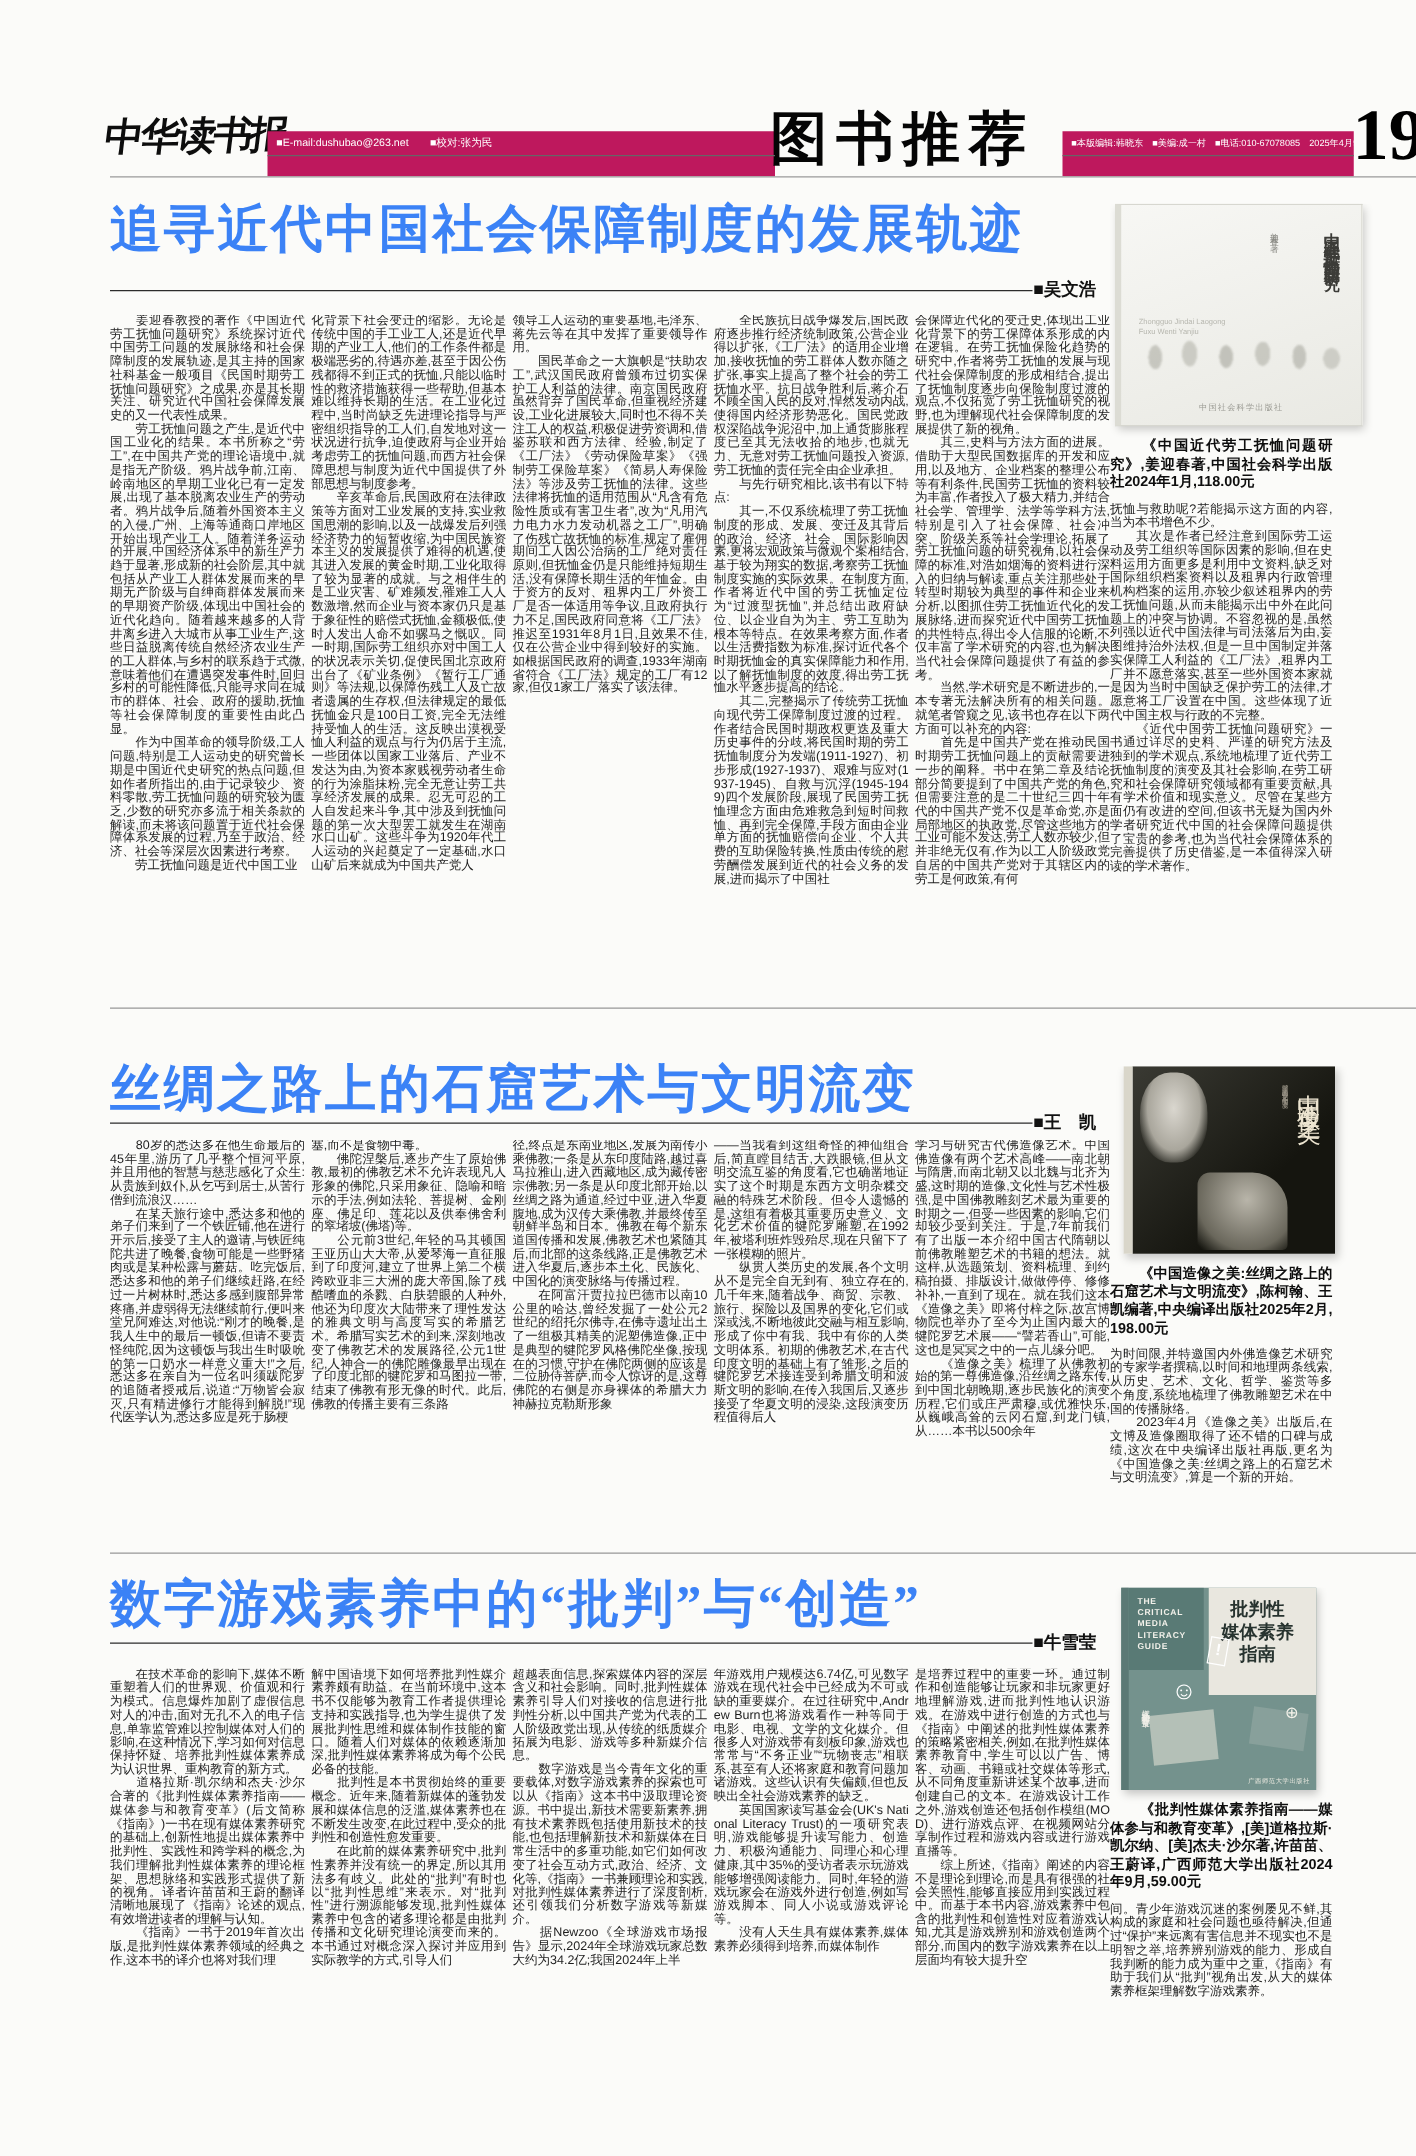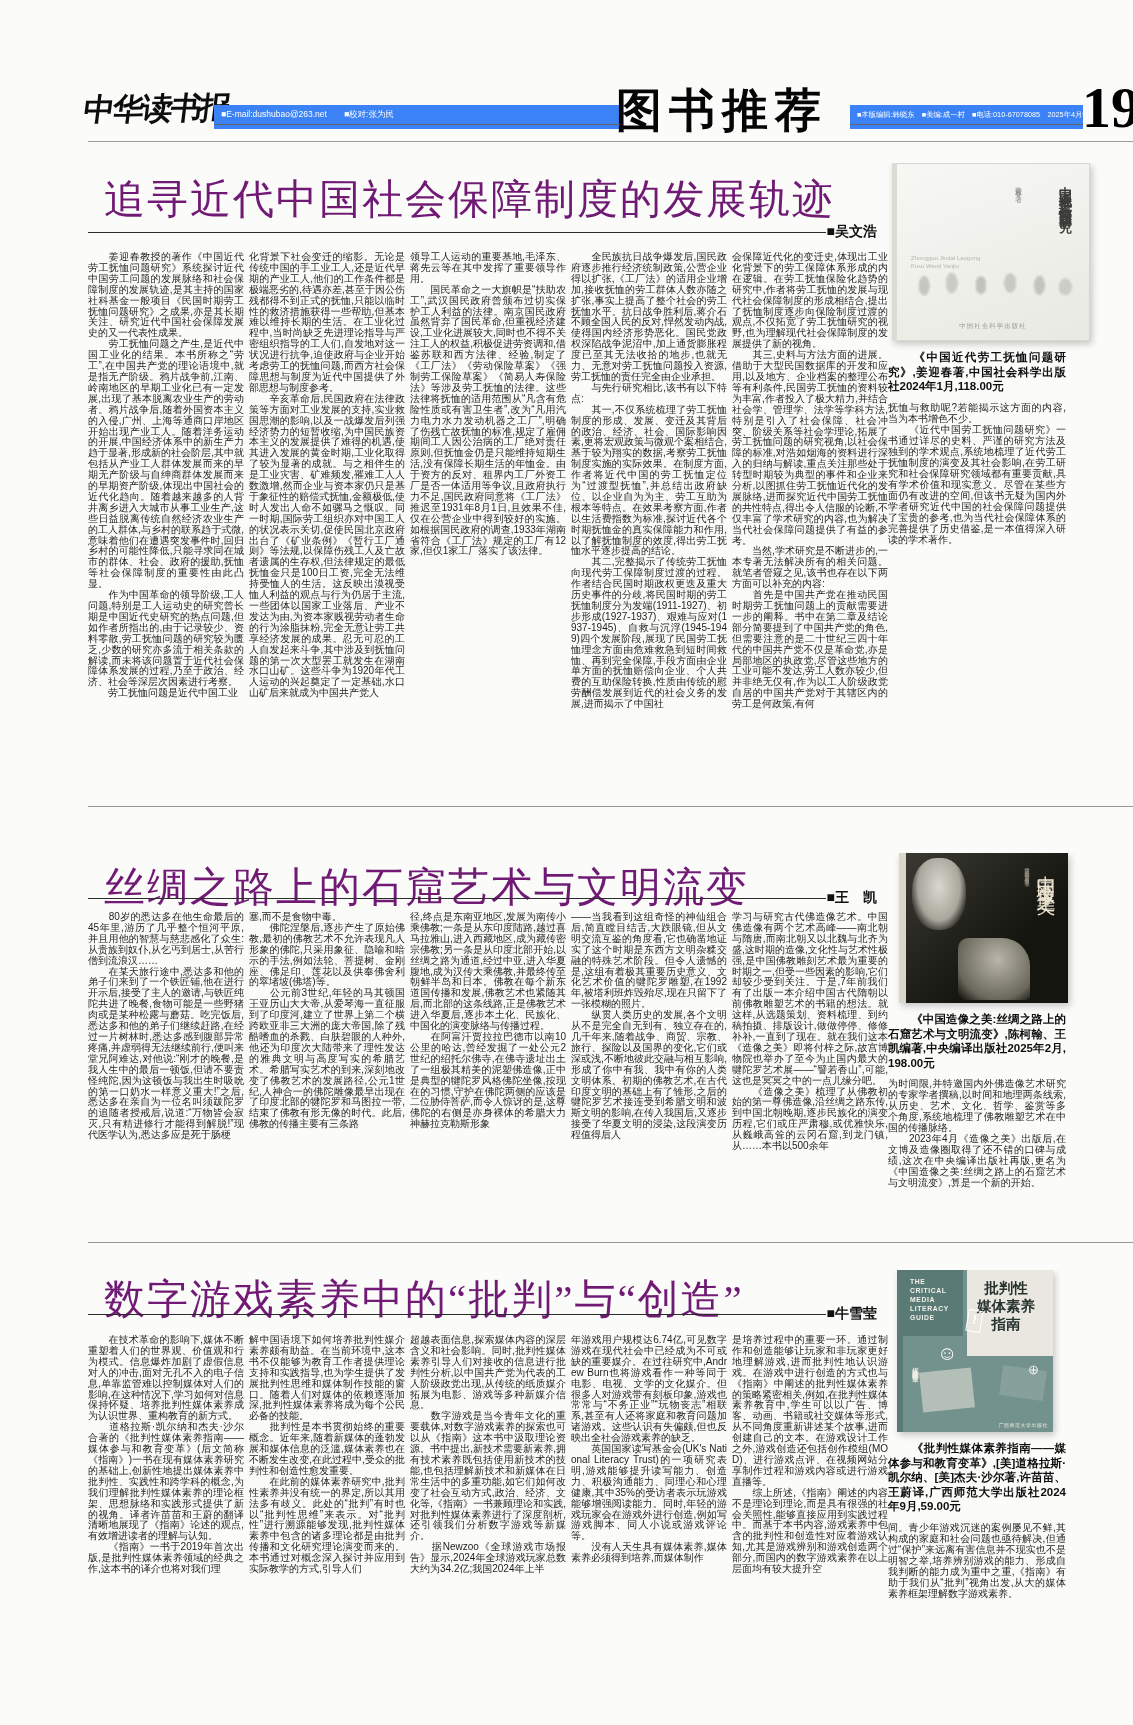--- a/index.html
+++ b/index.html
@@ -2,36 +2,36 @@
 <html><head>
 <meta charset="utf-8">
 <style>
   html,body{margin:0;padding:0}
   body{width:1133px;height:1725px;position:relative;background:#fbfbf9;color:#1b1b1b;
        font-family:"Liberation Sans",sans-serif;overflow:hidden}
   
   .masthead{position:absolute;left:84px;top:88px;font-family:"Liberation Serif",serif;
             font-weight:900;font-size:31px;letter-spacing:-2px;transform:skewX(-8deg) rotate(-1deg);
             color:#0d0d0d;white-space:nowrap}
-  .infobar{position:absolute;top:105px;height:24px;background:#3b82f6;color:#fff;
+  .infobar{position:absolute;top:105px;height:36px;background:#be185d;color:#fff;
            font-size:8.5px;line-height:19px;padding:0 7px;box-sizing:border-box;white-space:nowrap;overflow:hidden}
   .infobar.left{left:214px;width:406px}
   .infobar.right{left:850px;width:233px;font-size:7.3px}
   .section-title{position:absolute;left:616px;top:80px;width:236px;
                  font-family:"Liberation Serif",serif;font-weight:900;font-size:46px;letter-spacing:7px;color:#050505;white-space:nowrap}
   .pageno{position:absolute;left:1082px;top:74px;font-family:"Liberation Serif",serif;
           font-weight:900;font-size:58px;color:#000}
   .header-rule{position:absolute;left:88px;top:141px;width:1045px;border-top:1px solid #9a9a9a}
   .bar-underline{position:absolute;top:124px;border-top:1px solid #666}
   .bar-underline.l{left:214px;width:406px}
   .bar-underline.r{left:850px;width:233px}
   
   .divider{position:absolute;left:88px;width:1045px;border-top:1px solid #989898}
-  .art-title{position:absolute;left:88px;font-family:"Liberation Serif",serif;font-weight:400;
-             font-size:41px;letter-spacing:2px;color:#701a75;white-space:nowrap;margin:16px}
+  .art-title{position:absolute;left:88px;font-family:"Liberation Serif",serif;font-weight:700;
+             font-size:41px;letter-spacing:2px;color:#3b82f6;white-space:nowrap;margin:0}
   .byline-row{position:absolute;left:88px;width:1045px;display:flex;align-items:center;height:16px}
   .byline-row .rule{flex:1;border-top:1.3px solid #2c2c2c;height:0}
   .byline-row .byline{font-size:14px;font-weight:bold;color:#111;margin-left:1px;white-space:nowrap}
   .byline-row .spacer{width:256px}
   .cols{position:absolute;left:88px;width:800px;display:flex;gap:5px;overflow:hidden}
   .col{flex:1;font-size:10px;line-height:10.9px;text-align:justify;overflow:hidden;word-break:break-all;color:#1d1d1d}
   .col p,.after p{margin:0;text-align:justify}
   .bookcol{position:absolute;left:888px;width:245px;overflow:hidden}
   .caption{font-weight:bold;font-size:11.5px;line-height:14.6px;width:178px;margin:9px 0 8px 0;
            text-align:justify;word-break:break-all;color:#0e0e0e}
@@ -133,20 +133,21 @@
       <div class="c1-rom">
         <div>Zhongguo Jindai Laogong</div>
         <div>Fuxu Wenti Yanjiu</div>
       </div>
       <div class="c1-figs"></div>
       <div class="c1-pub">中国社会科学出版社</div>
     </div>
     <p class="caption">　　《中国近代劳工抚恤问题研究》,姜迎春著,中国社会科学出版社2024年1月,118.00元</p>
     <div class="after" style="height:398px">
         <p>抚恤与救助呢?若能揭示这方面的内容,当为本书增色不少。</p>
+        <p>　　其次是作者已经注意到国际劳工运动及劳工组织等国际因素的影响,但在史料运用方面更多是利用中文资料,缺乏对国际组织档案资料以及租界内行政管理机构档案的运用,亦较少叙述租界内的劳工抚恤问题,从而未能揭示出中外在此问题上的冲突与协调。不容忽视的是,虽然列强以近代中国法律与司法落后为由,妄图维持治外法权,但是一旦中国制定并落实保障工人利益的《工厂法》,租界内工厂并不愿意落实,甚至一些外国资本家就是因为当时中国缺乏保护劳工的法律,才愿意将工厂设置在中国。这些体现了近代中国主权与行政的不完整。</p>
         <p>　　《近代中国劳工抚恤问题研究》一书通过详尽的史料、严谨的研究方法及独到的学术观点,系统地梳理了近代劳工抚恤制度的演变及其社会影响,在劳工研究和社会保障研究领域都有重要贡献,具有学术价值和现实意义。尽管在某些方面仍有改进的空间,但该书无疑为国内外学者研究近代中国的社会保障问题提供了宝贵的参考,也为当代社会保障体系的完善提供了历史借鉴,是一本值得深入研读的学术著作。</p>
       </div>
   </aside>
 </section>
 
 <div class="divider" style="top:806px"></div>
 <section>
   <h1 class="art-title" style="top:844px">丝绸之路上的石窟艺术与文明流变</h1>
   <div class="byline-row" style="top:890px">
     <span class="rule"></span>

